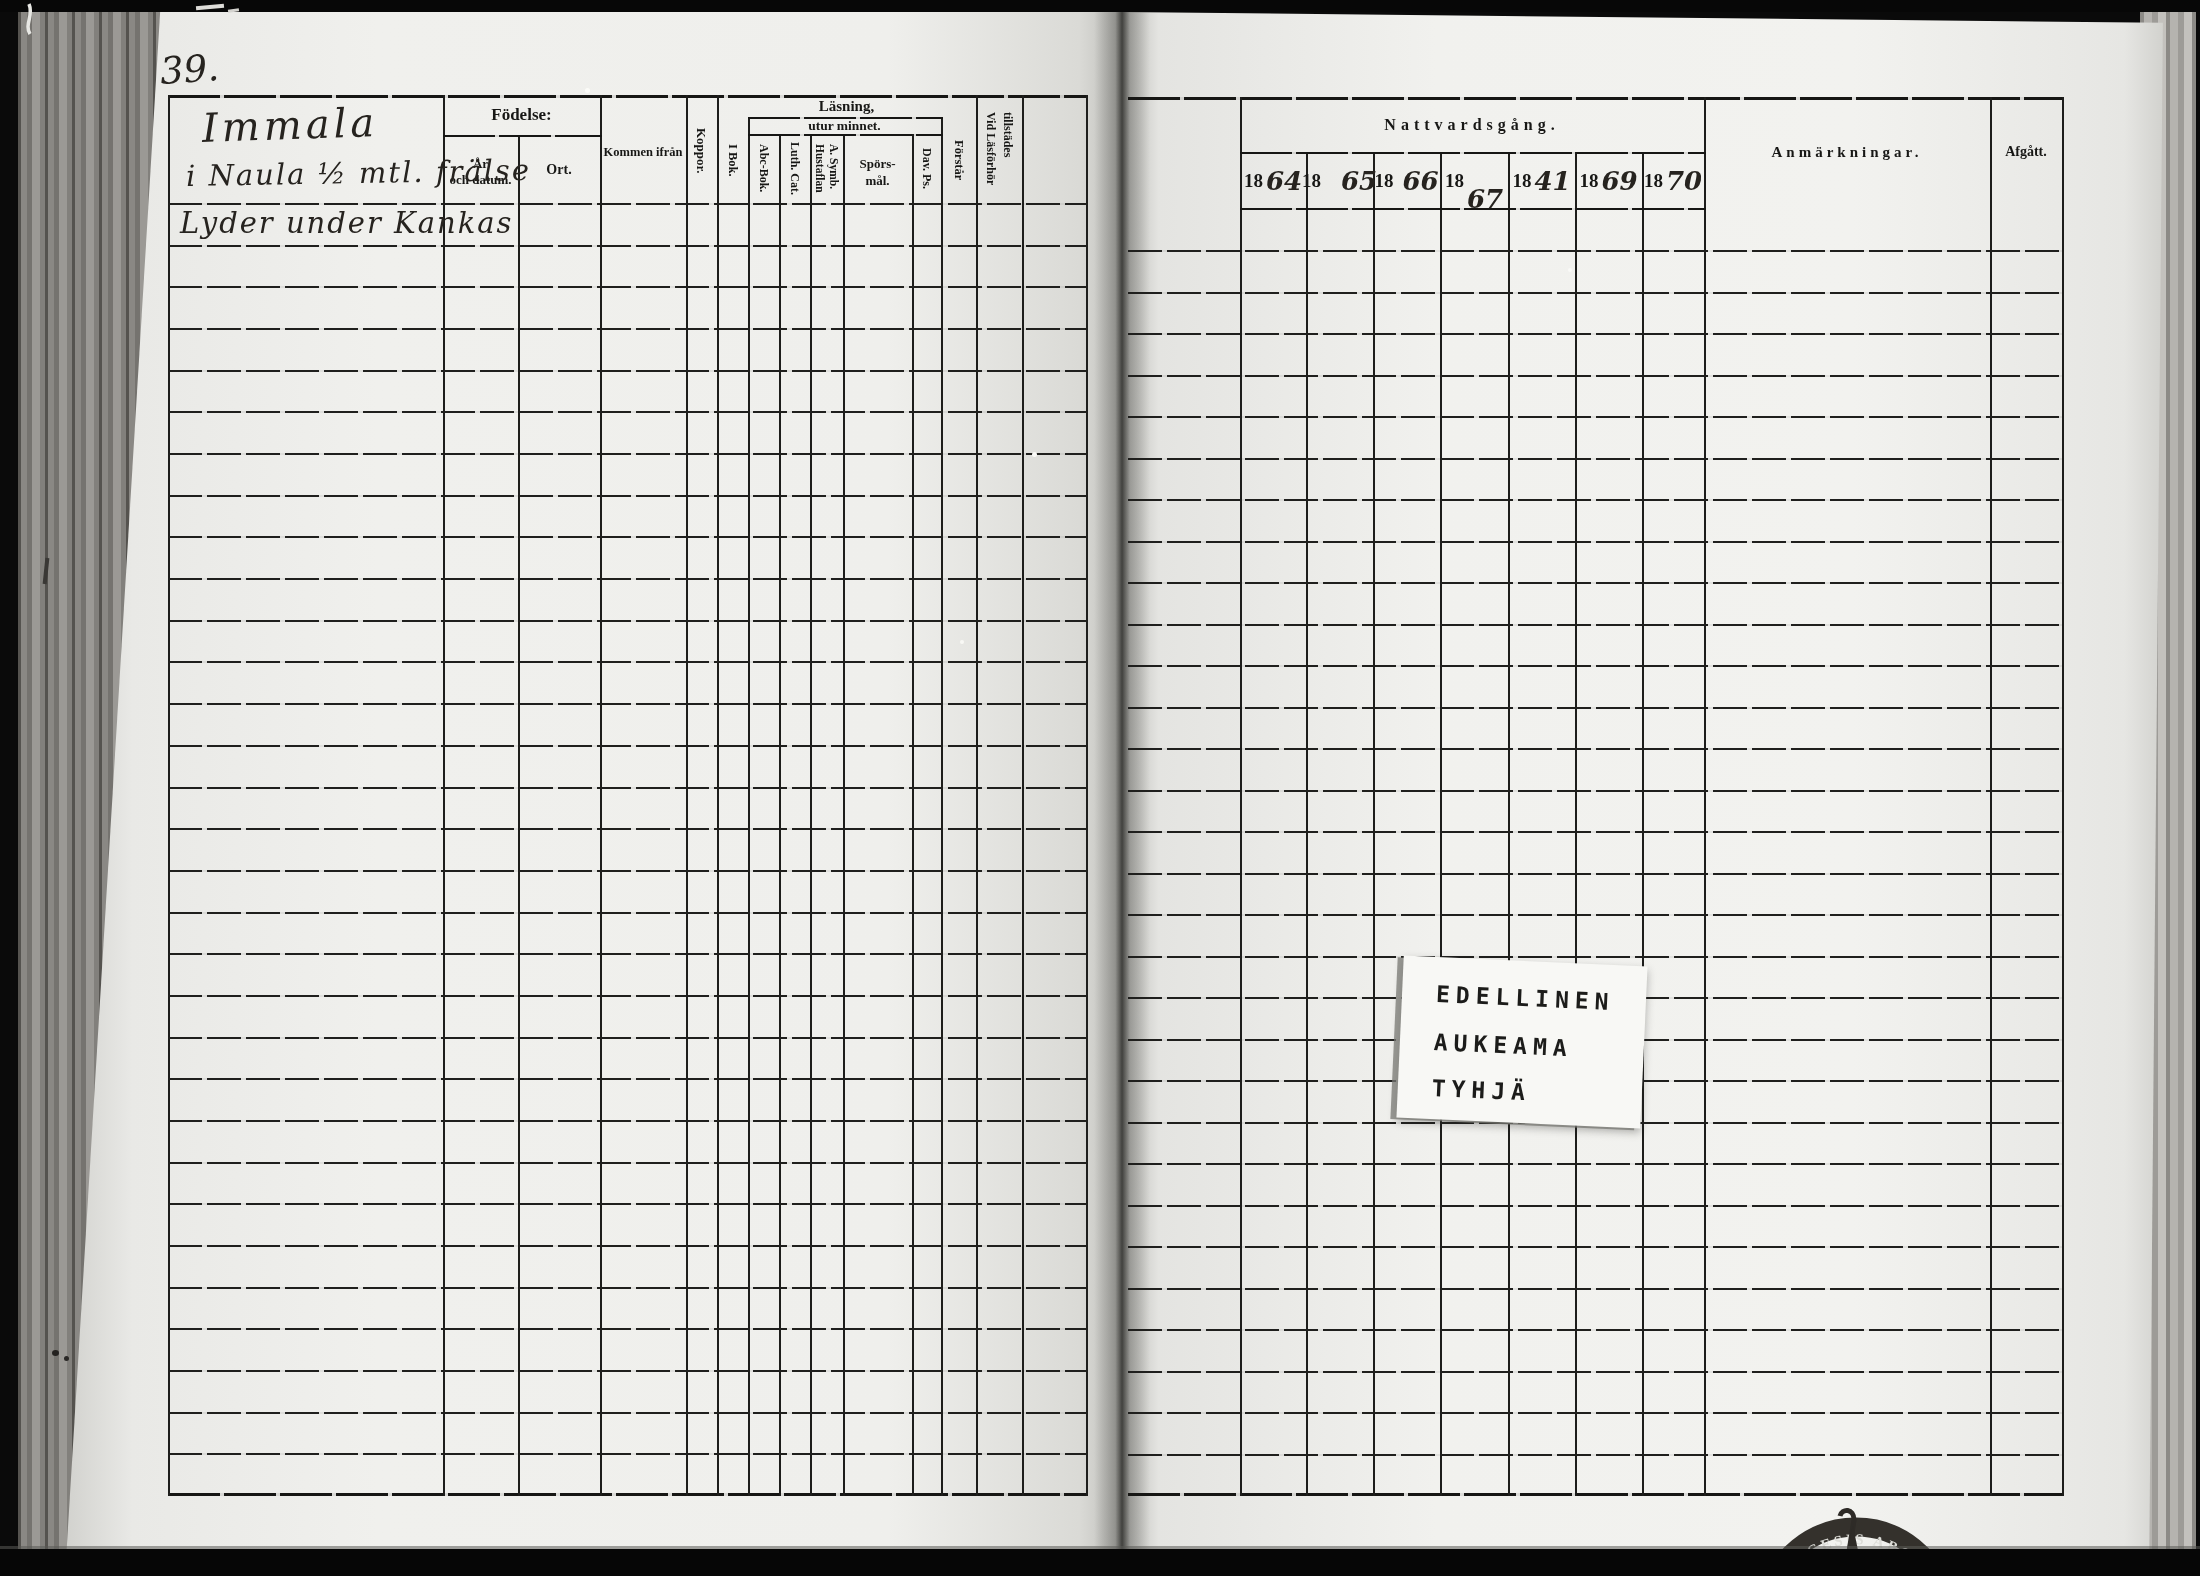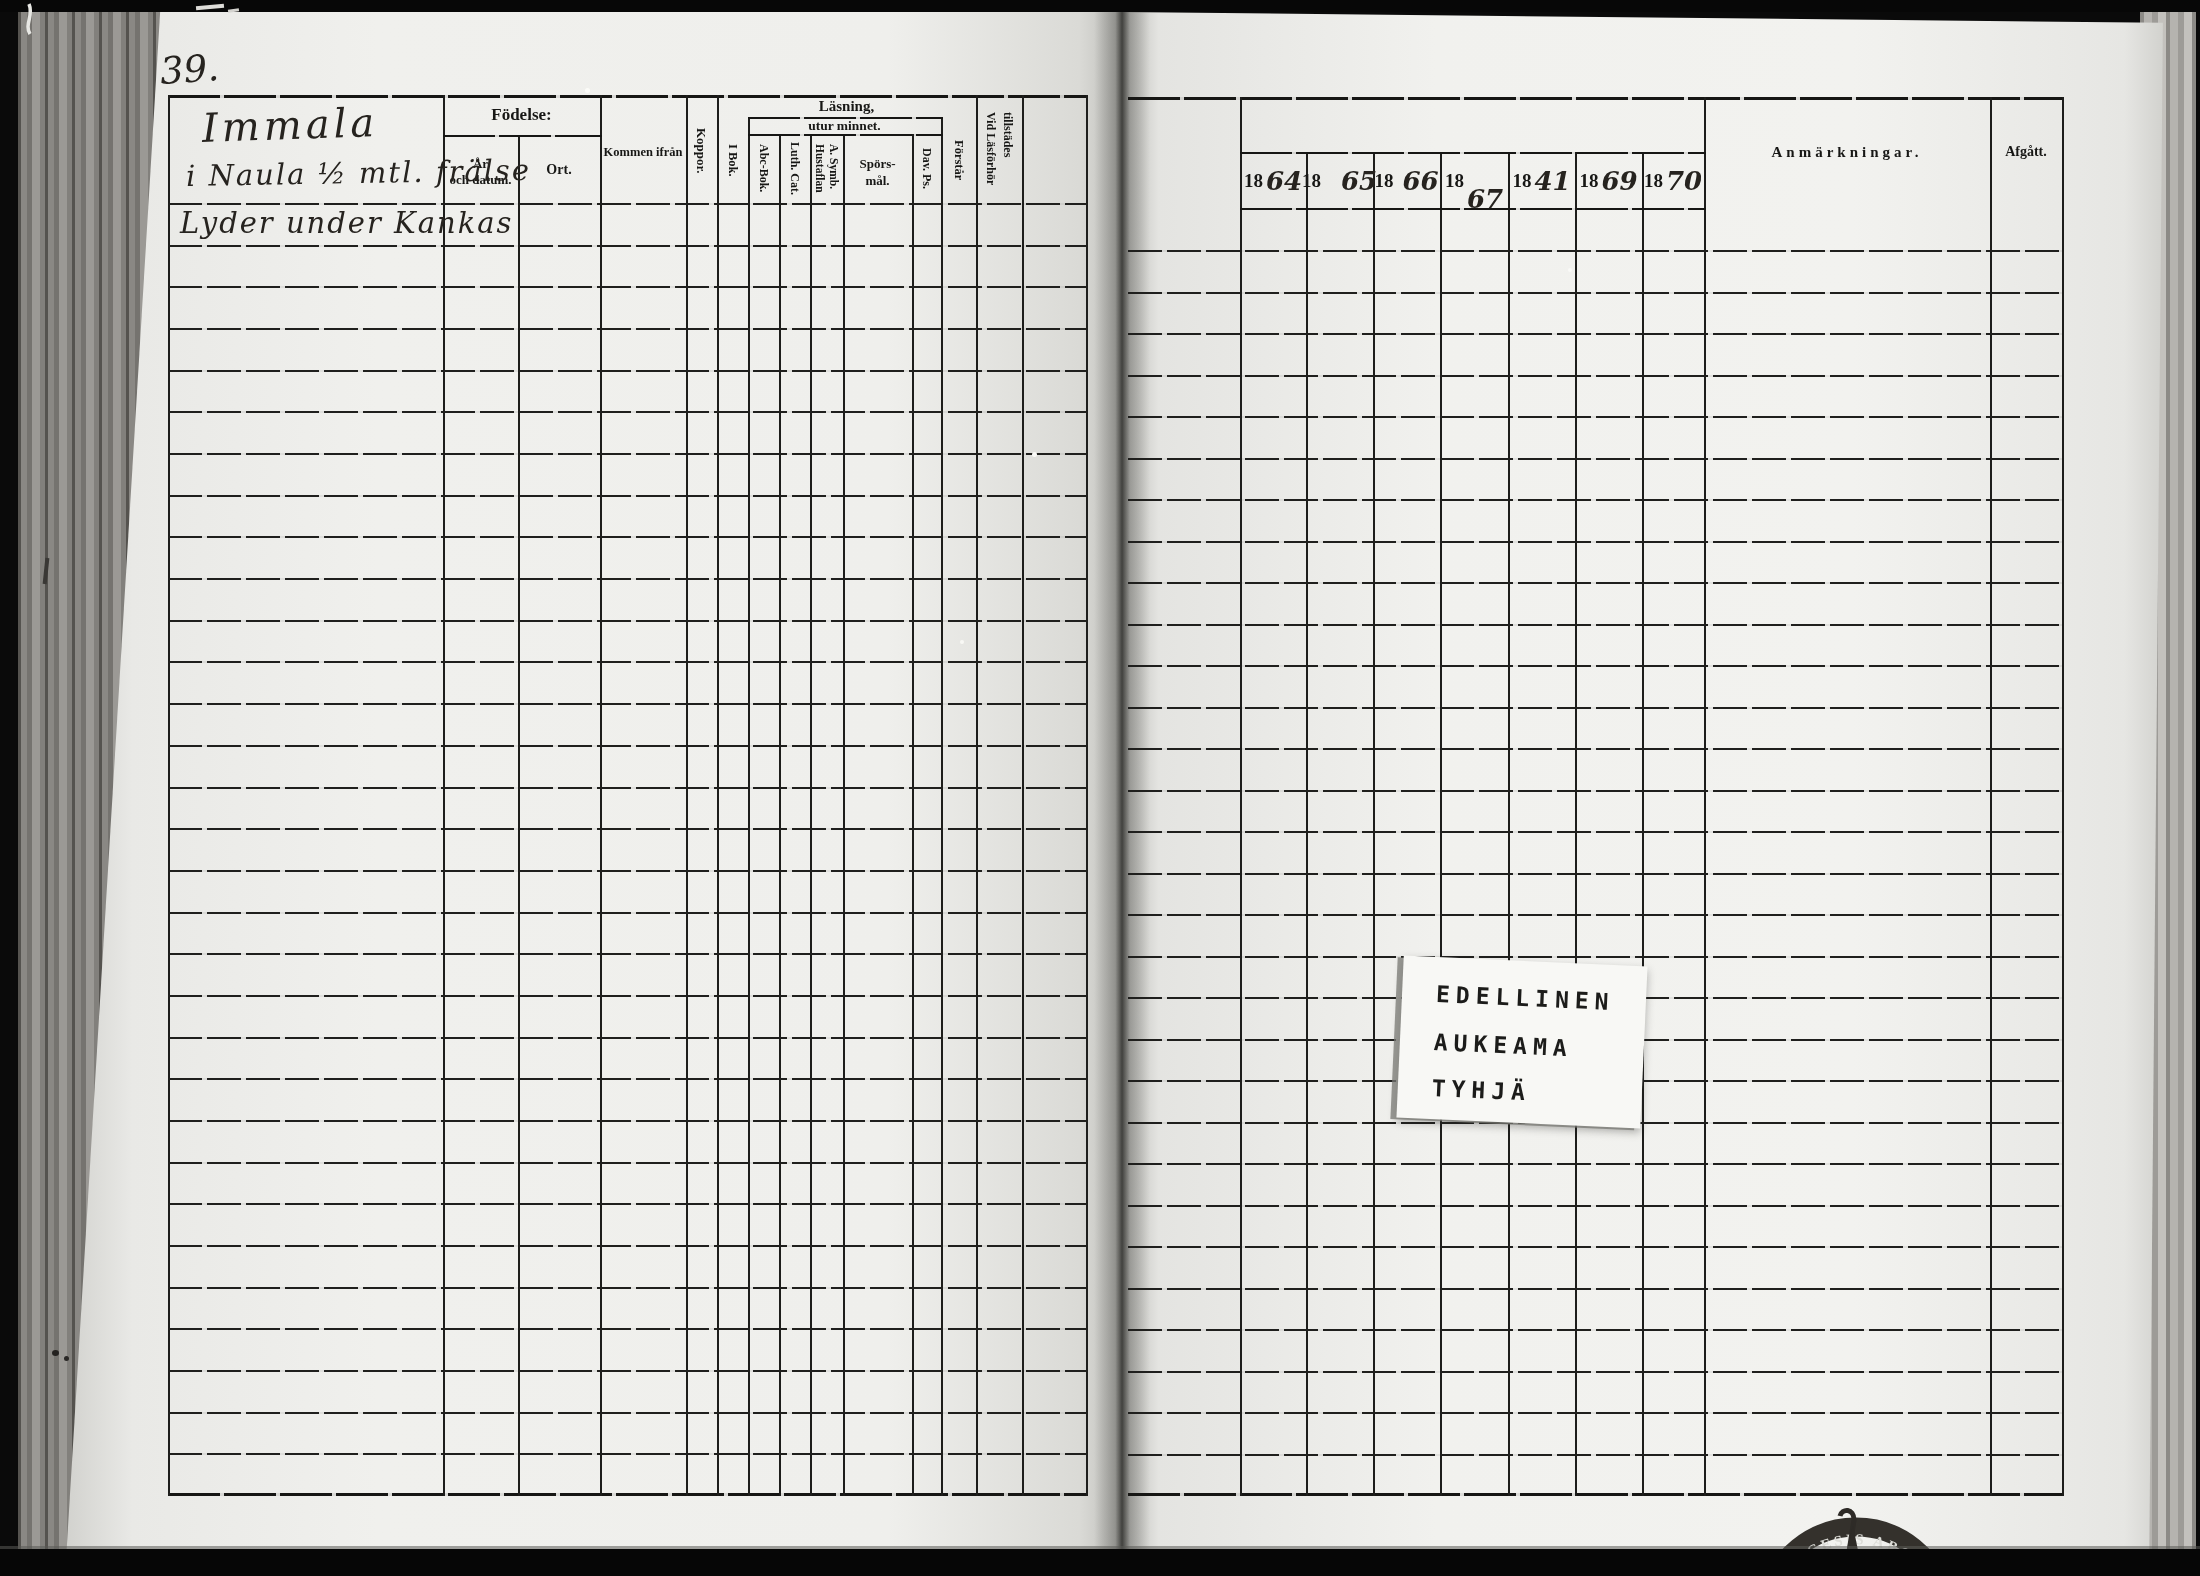--- a/index.html
+++ b/index.html
@@ -153,20 +153,21 @@
     <div class="tline-v" style="left:245px;top:55px;height:1344px;"></div>
     <div class="tline-v" style="left:312px;top:55px;height:1344px;"></div>
     <div class="tline-v" style="left:380px;top:55px;height:1344px;"></div>
     <div class="tline-v" style="left:447px;top:55px;height:1344px;"></div>
     <div class="tline-v" style="left:514px;top:55px;height:1344px;"></div>
     <div class="tline-v" style="left:576px;top:0;height:1399px;"></div>
     <div class="tline-v" style="left:862px;top:0;height:1399px;"></div>
     <div class="tline-h thin" style="left:112px;top:55px;width:466px;"></div>
     <div class="tline-h thin" style="left:112px;top:111px;width:466px;"></div>
 
+    <div class="hcell" style="left:112px;top:12px;width:464px;height:32px;font-size:16px;letter-spacing:5px;">Nattvardsgång.</div>
 
     <div class="hcell" style="left:112px;top:62px;width:66px;height:44px;">
       <span style="font-size:19px;">18</span>
         <span class="hand" style="position:static;font-size:26px;margin-left:3px;">64</span>
       </div>
     <div class="hcell" style="left:178px;top:62px;width:67px;height:44px;">
       <span style="font-size:19px;">18</span>
         <span class="hand" style="position:static;font-size:26px;margin-left:20px;">65</span>
       </div>
     <div class="hcell" style="left:245px;top:62px;width:67px;height:44px;">

